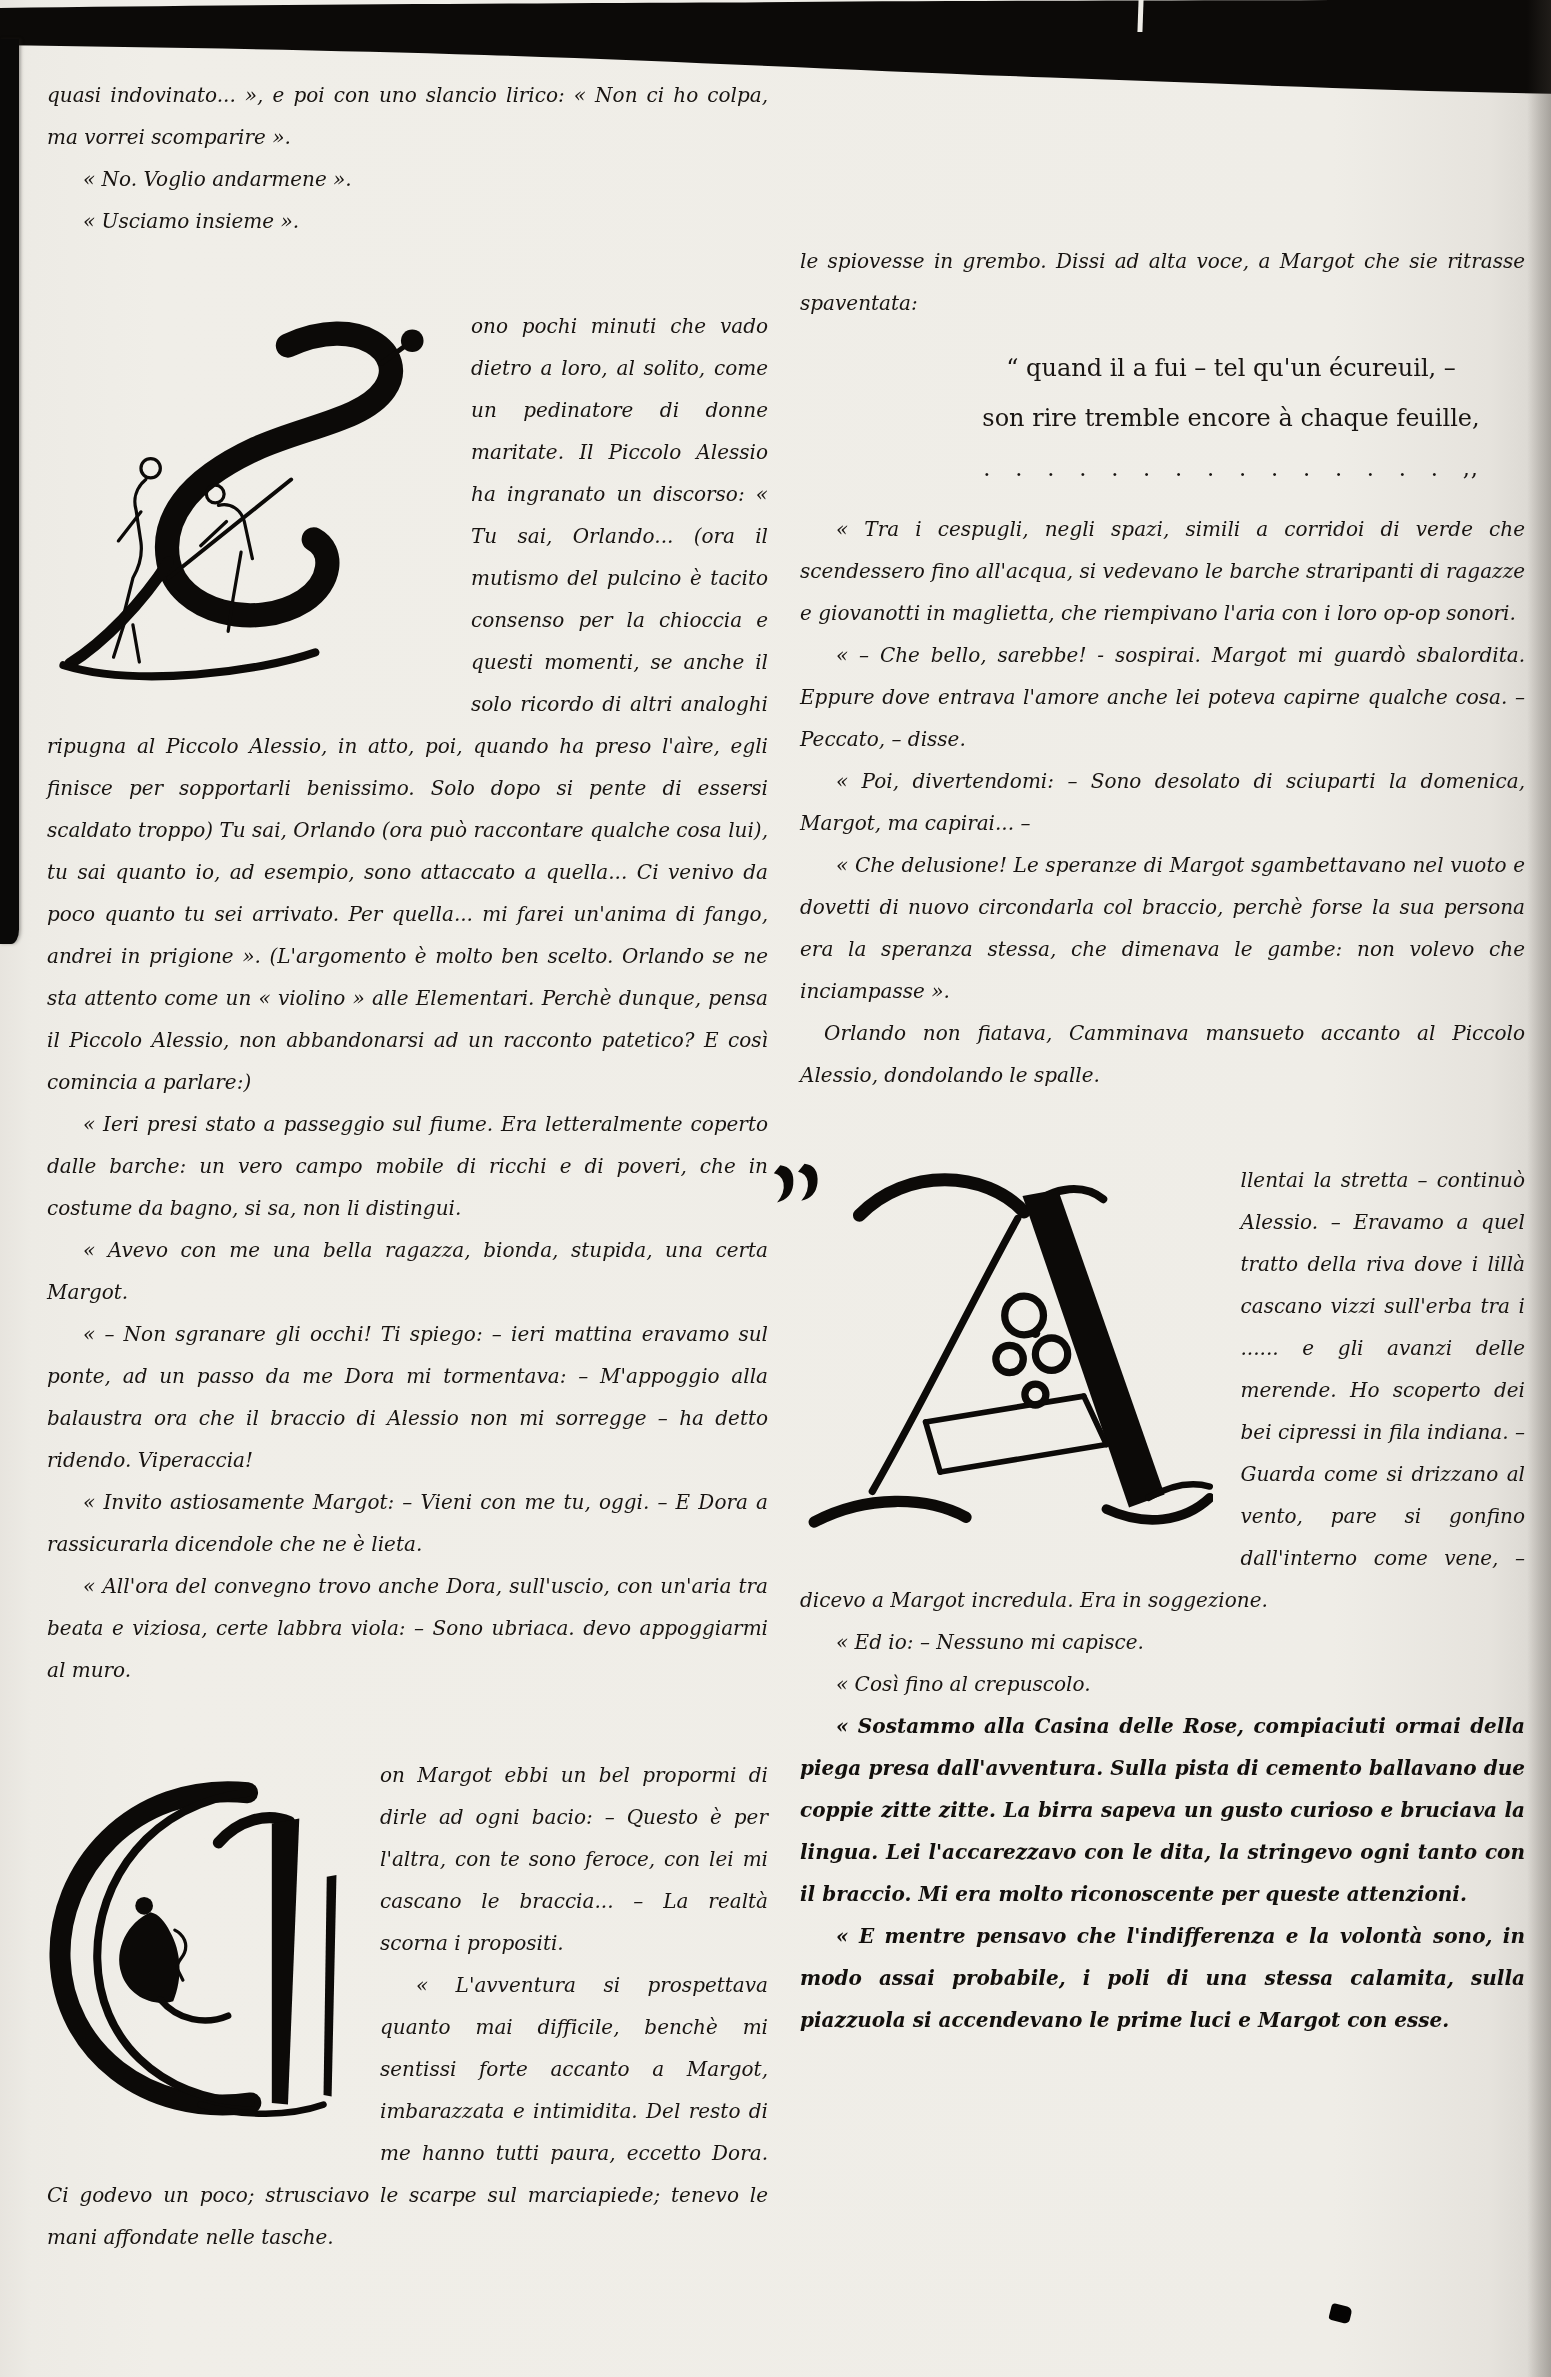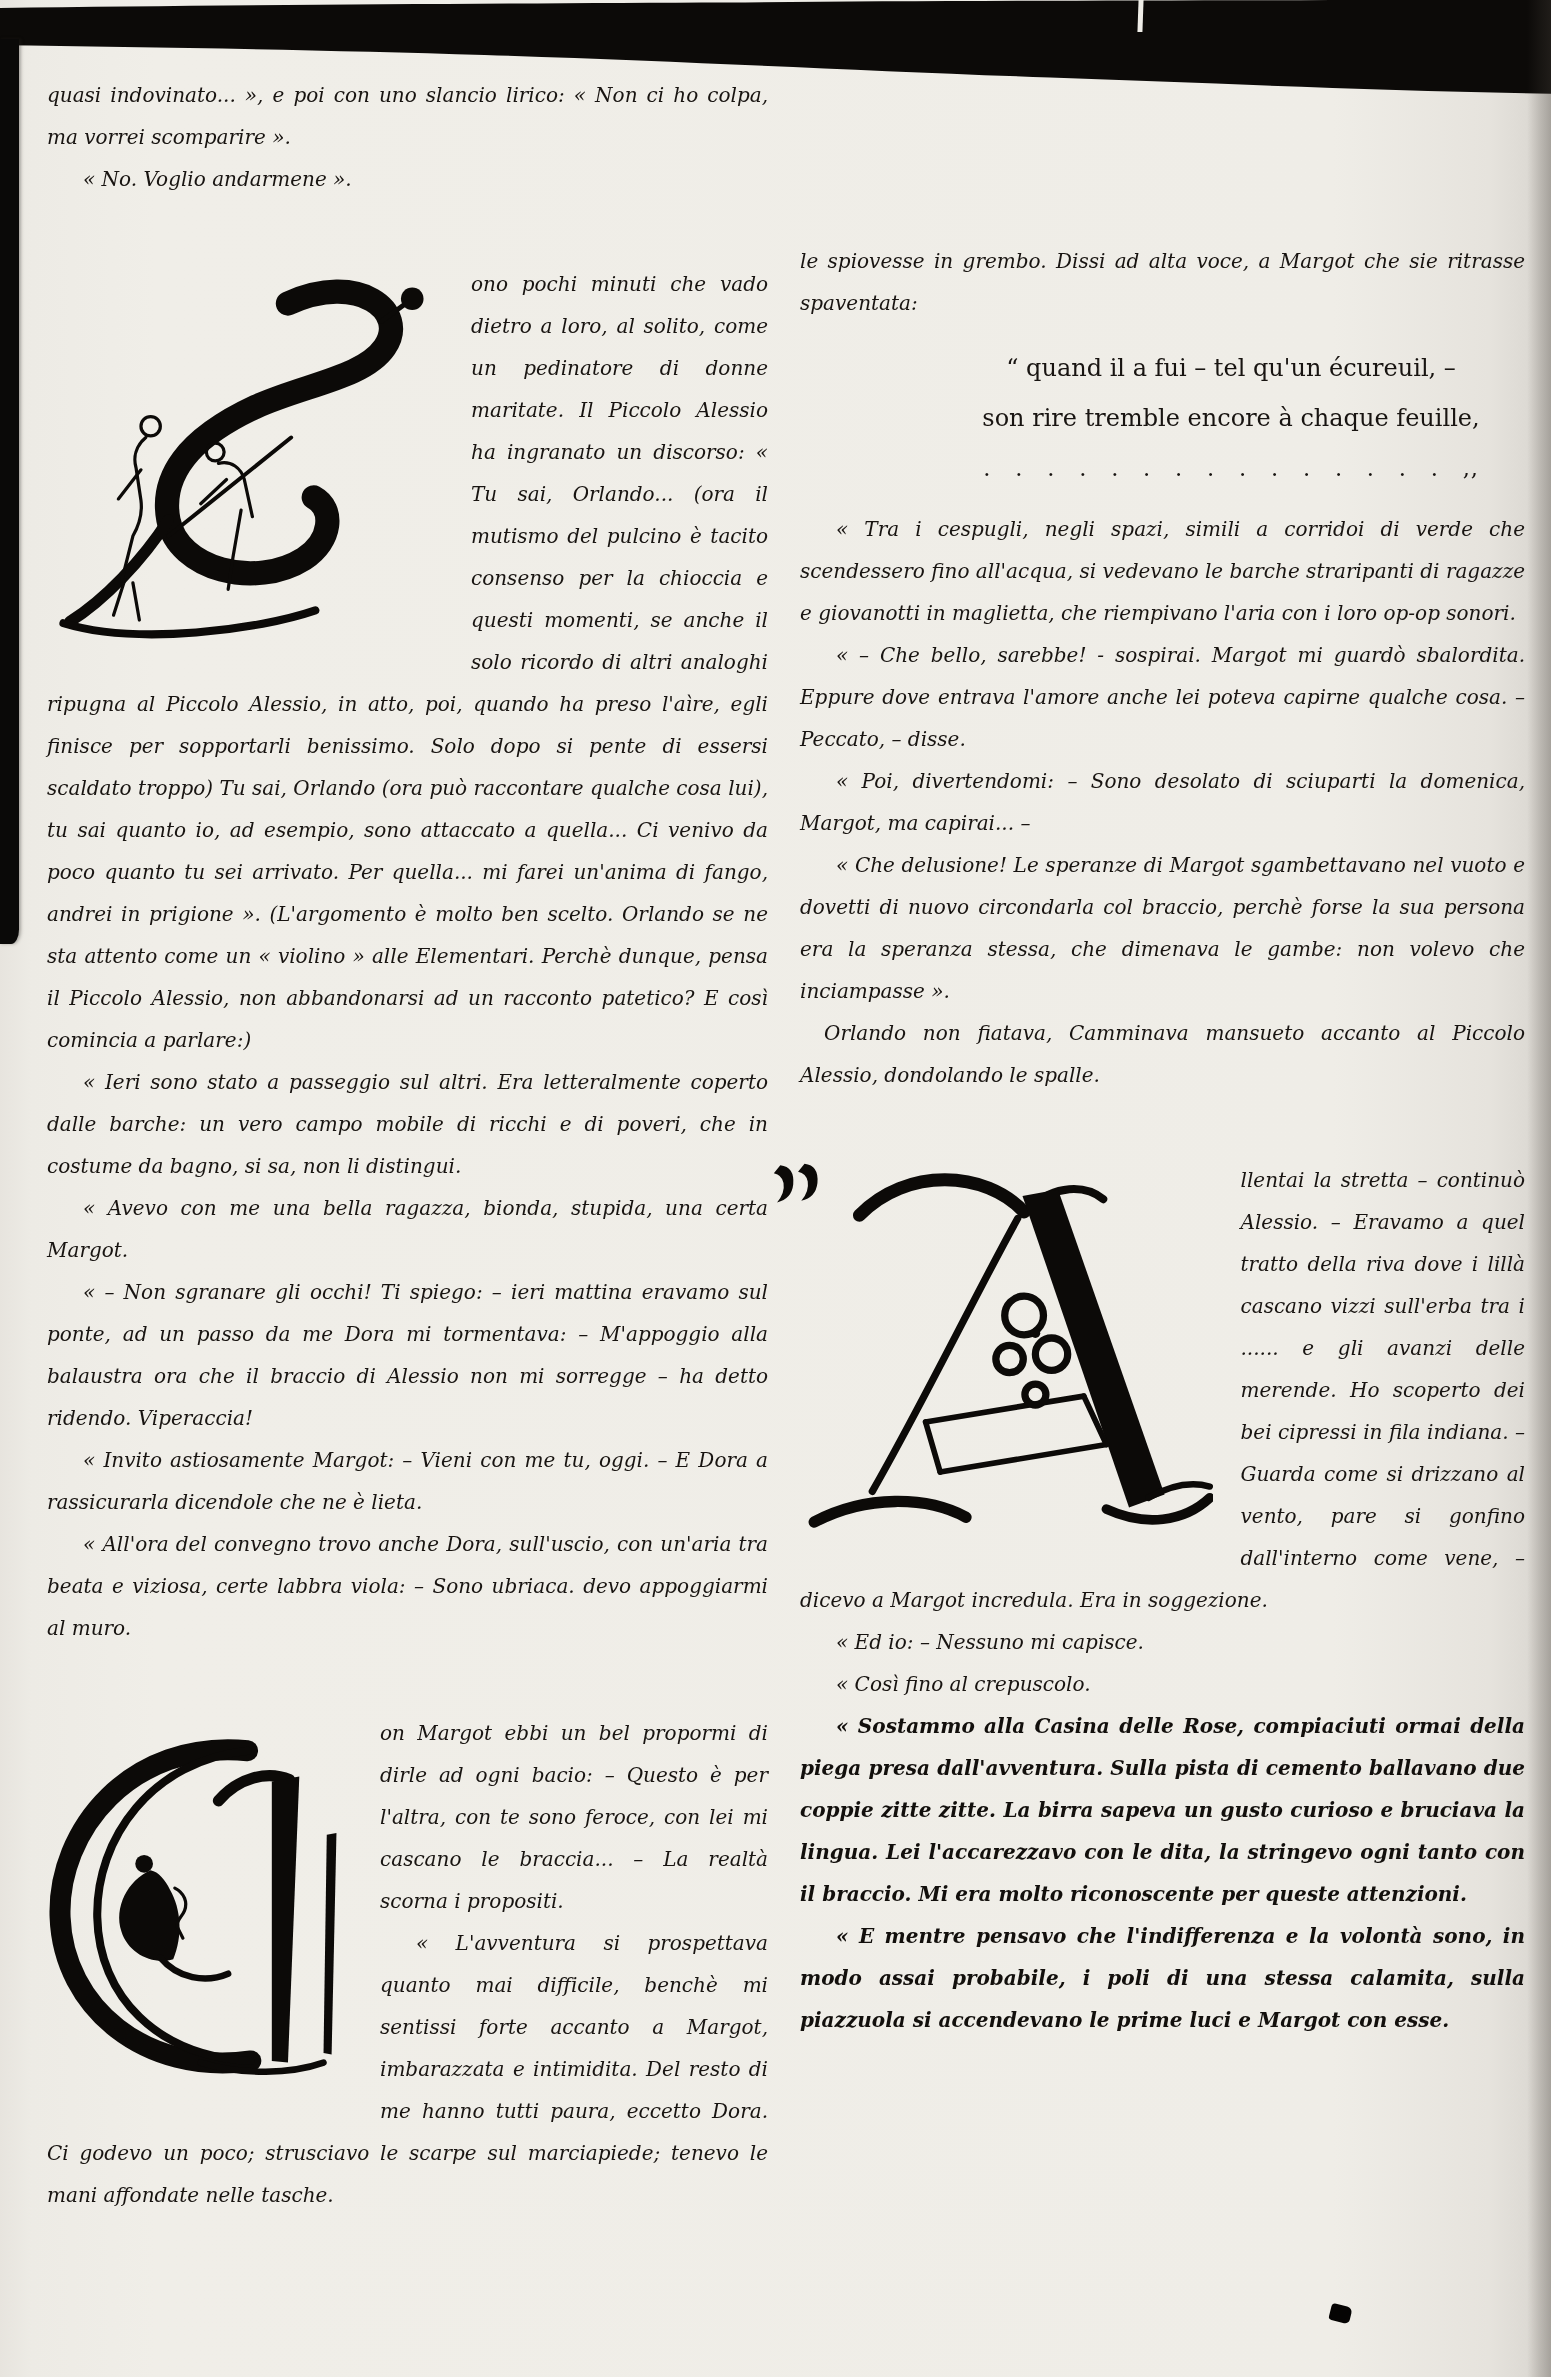--- a/index.html
+++ b/index.html
@@ -68,20 +68,21 @@
       C 1700,112 1500,103 1300,96 C 1050,87 850,76 600,68 C 400,62 180,58 0,56 Z"></path>
   </svg>
   <div class="white-slit"></div>
   <div class="left-band"></div>
   <div class="ink-blob"></div>
   <div class="right-edge"></div>
 
   <div class="col col-left">
     <p>quasi indovinato... », e poi con uno slancio lirico: « Non ci ho colpa, ma vorrei scomparire ».</p>
     <p class="q">« No. Voglio andarmene ».</p>
+    <p class="q">« Usciamo insieme ».</p>
 
     <p class="gap-lg">
       <svg class="cap-float capS" viewBox="0 0 486 462" aria-hidden="true">
 
         <path class="st" stroke-width="30" d="M298 44 C 386 4 448 54 418 98 C 392 136 320 144 258 172 C 172 212 140 260 150 312 C 162 374 258 398 318 360 C 352 338 356 298 330 284"></path>
         <path class="st" stroke-width="6" d="M414 66 L 444 44"></path>
         <circle class="fl" cx="452" cy="38" r="14"></circle>
 
         <path class="st" stroke-width="14" d="M150 312 C 118 362 70 412 28 438"></path>
         <path class="st" stroke-width="10" d="M20 440 C 112 468 262 448 332 424"></path>
@@ -94,21 +95,21 @@
           <circle cx="208" cy="228" r="11"></circle>
           <path d="M212 242 c 16 -4 28 6 32 20 l 10 46"></path>
           <path d="M222 262 l -32 30"></path>
           <path d="M240 300 l -10 58 l -6 40"></path>
           <path stroke-width="5" d="M150 332 L 302 210"></path>
         </g>
       </svg>
       <span>ono pochi minuti che vado dietro a loro, al solito, come un pedinatore di donne maritate. Il Piccolo Alessio ha ingranato un discorso: « Tu sai, Orlando... (ora il mutismo del pulcino è tacito consenso per la chioccia e questi momenti, se anche il solo ricordo di altri analoghi ripugna al Piccolo Alessio, in atto, poi, quando ha preso l'aìre, egli finisce per sopportarli benissimo. Solo dopo si pente di essersi scaldato troppo) Tu sai, Orlando (ora può raccontare qualche cosa lui), tu sai quanto io, ad esempio, sono attaccato a quella... Ci venivo da poco quanto tu sei arrivato. Per quella... mi farei un'anima di fango, andrei in prigione ». (L'argomento è molto ben scelto. Orlando se ne sta attento come un « violino » alle Elementari. Perchè dunque, pensa il Piccolo Alessio, non abbandonarsi ad un racconto patetico? E così comincia a parlare:)</span>
     </p>
 
-    <p class="q">« Ieri sono stato a passeggio sul altri. Era letteralmente coperto dalle barche: un vero campo mobile di ricchi e di poveri, che in costume da bagno, si sa, non li distingui.</p>
+    <p class="q">« Ieri presi stato a passeggio sul fiume. Era letteralmente coperto dalle barche: un vero campo mobile di ricchi e di poveri, che in costume da bagno, si sa, non li distingui.</p>
     <p class="q">« Avevo con me una bella ragazza, bionda, stupida, una certa Margot.</p>
     <p class="q">« – Non sgranare gli occhi! Ti spiego: – ieri mattina eravamo sul ponte, ad un passo da me Dora mi tormentava: – M'appoggio alla balaustra ora che il braccio di Alessio non mi sorregge – ha detto ridendo. Viperaccia!</p>
     <p class="q">« Invito astiosamente Margot: – Vieni con me tu, oggi. – E Dora a rassicurarla dicendole che ne è lieta.</p>
     <p class="q">« All'ora del convegno trovo anche Dora, sull'uscio, con un'aria tra beata e viziosa, certe labbra viola: – Sono ubriaca. devo appoggiarmi al muro.</p>
 
     <p class="gap-lg">
       <svg class="cap-float capC" viewBox="0 0 396 460" aria-hidden="true">
 
         <path class="st" stroke-width="26" d="M268 44 C 124 30 32 142 36 250 C 40 362 142 446 272 428"></path>
         <path class="st" stroke-width="10" d="M268 44 C 150 56 80 152 82 250 C 84 348 156 422 272 428"></path>

